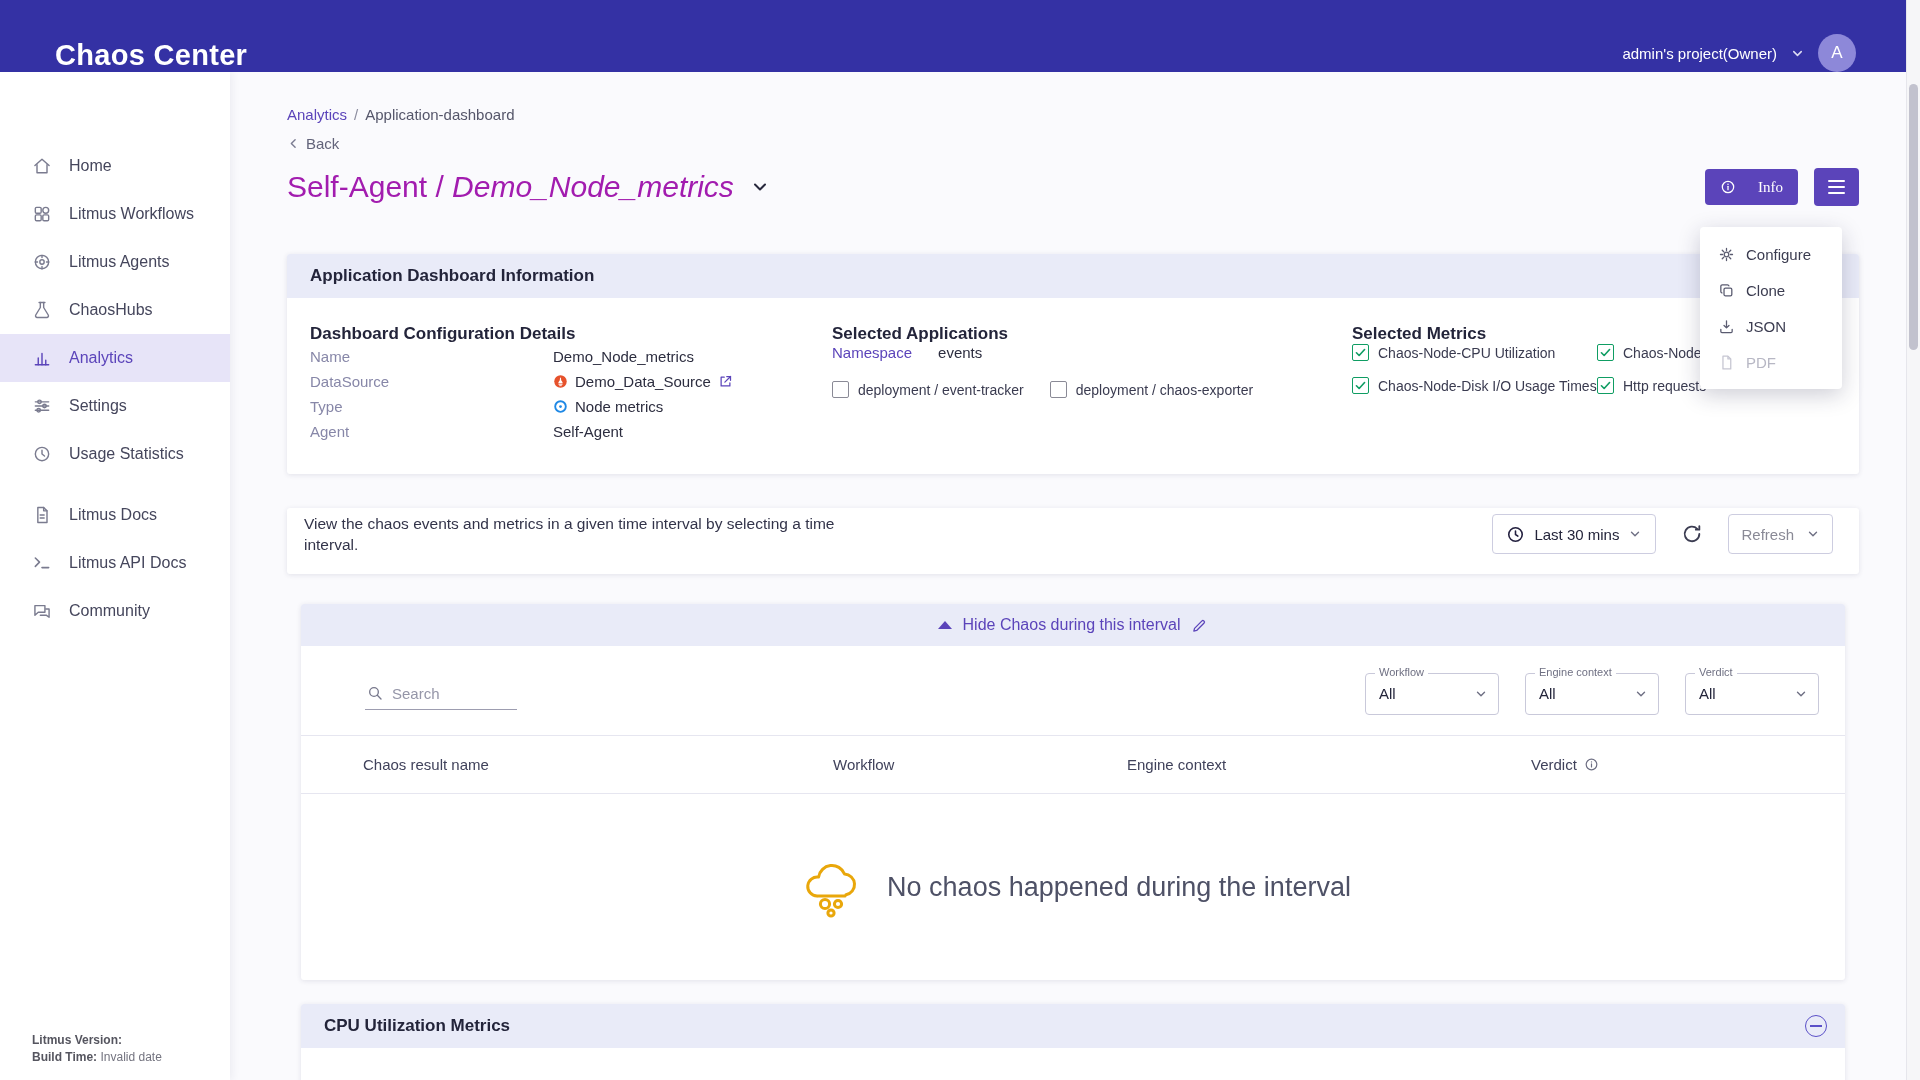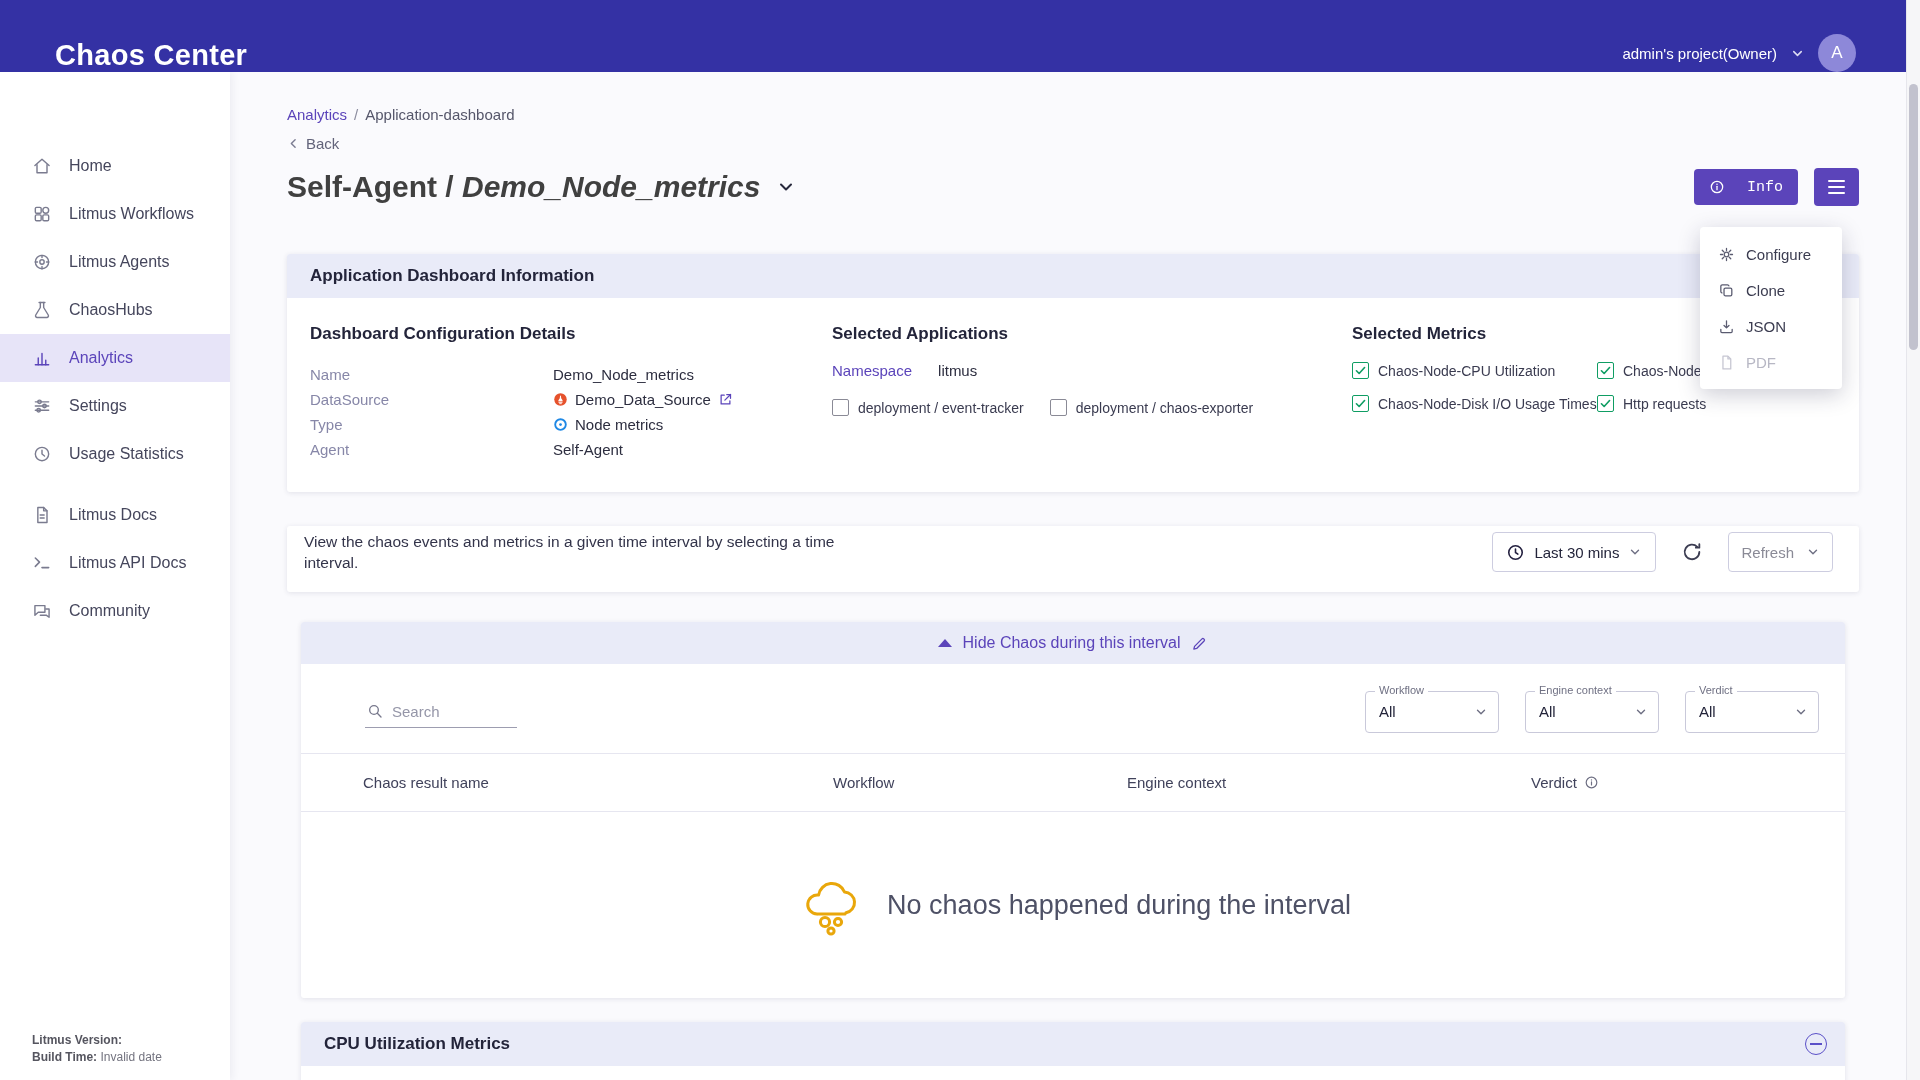--- a/index.html
+++ b/index.html
@@ -28,45 +28,45 @@
   
   .main{position:absolute;top:72px;left:230px;right:0;bottom:0;padding:34px 61px 0 57px;overflow:hidden}
   .breadcrumb{font-size:15px;display:flex;gap:7px;align-items:center}
   .bc-link{color:#5B44BA;cursor:pointer}
   .bc-sep{color:#8B8C9E}
   .bc-cur{color:#55566A}
   .back{margin-top:12px;display:inline-flex;align-items:center;gap:6px;color:#62637A;font-size:15px;cursor:pointer}
   .back svg{width:13px;height:13px;color:#7B7C92}
 
   .title-row{margin-top:10px;display:flex;align-items:center;height:46px}
-  .page-title{font-size:30px;font-weight:bold;color:#404040}
+  .page-title{font-size:30px;font-weight:normal;color:#a21caf}
   .page-title .it{font-style:italic}
   .title-chev{margin-left:16px;cursor:pointer}
   .title-chev svg{width:20px;height:20px;color:#27283C}
   .title-actions{margin-left:auto;display:flex;align-items:center;gap:16px}
-  .btn-info{display:flex;align-items:center;gap:22px;background:#5B44BA;color:#fff;border:none;border-radius:4px;height:36px;padding:0 15px;font-size:15px;font-family:Liberation Mono, monospace;cursor:pointer}
+  .btn-info{display:flex;align-items:center;gap:22px;background:#5B44BA;color:#fff;border:none;border-radius:4px;height:36px;padding:0 15px;font-size:15px;font-family:Liberation Serif, serif;cursor:pointer}
   .btn-info svg{width:16px;height:16px}
   .btn-burger{width:45px;height:38px;background:#5B44BA;border:none;border-radius:4px;display:flex;flex-direction:column;align-items:center;justify-content:center;gap:4px;cursor:pointer}
   .btn-burger i{display:block;width:17px;height:2px;background:#fff;border-radius:1px}
 
   
   .menu{position:absolute;top:227px;left:1700px;width:142px;background:#fff;border-radius:4px;box-shadow:0 6px 22px rgba(30,30,70,.22);padding:9px 0;z-index:50}
   .menu-item{display:flex;align-items:center;gap:11px;height:36px;padding-left:18px;font-size:15px;color:#3B3C50;cursor:pointer}
   .menu-item svg{width:17px;height:17px;color:#5A5B70}
   .menu-item.disabled{color:#B7B7C4;cursor:default}
   .menu-item.disabled svg{color:#C6C6D2}
 
   
   .card{background:#fff;border-radius:3px;box-shadow:0 1px 5px rgba(50,50,90,.12)}
   .card-head{background:#E9EBF8;border-radius:3px 3px 0 0;padding:0 23px;height:44px;display:flex;align-items:center;font-weight:bold;font-size:17px;color:#23243A}
 
   
   .adi{margin-top:44px}
   .adi-body{display:grid;grid-template-columns:522px 520px 1fr;padding:26px 23px 30px}
-  .col-head{font-size:17px;font-weight:bold;color:#23243A;margin-bottom:18px}
+  .col-head{font-size:17px;font-weight:bold;color:#23243A;margin-bottom:0}
   .kv{display:grid;grid-template-columns:243px 1fr;font-size:15px;line-height:25px}
   .kv .k{color:#8787A8}
   .kv .v{color:#2C2D3F;display:flex;align-items:center;gap:7px}
   .ns-row{display:flex;gap:26px;font-size:15px;margin-bottom:20px}
   .ns-label{color:#5B44BA}
   .ns-value{color:#2C2D3F}
   .cbrow{display:flex;align-items:flex-start;gap:26px}
   .cbitem{display:flex;align-items:center;gap:9px;font-size:14px;color:#3A3B50}
   .cb{width:17px;height:17px;border:1.6px solid #8A8A96;border-radius:2px;background:#fff;flex:0 0 auto;cursor:pointer;display:flex;align-items:center;justify-content:center}
   .cb.checked{border-color:#0F9D63}
@@ -304,21 +304,21 @@
         <div class="kv">
           <span class="k">Agent</span>
           <span class="v">Self-Agent</span>
         </div>
       </div>
 
       <div>
         <div class="col-head">Selected Applications</div>
         <div class="ns-row">
           <span class="ns-label">Namespace</span>
-          <span class="ns-value">litmus</span>
+          <span class="ns-value">events</span>
         </div>
         <div class="cbrow">
           <div class="cbitem">
             <span class="cb"></span>
             <span>deployment / event-tracker</span>
           </div>
           <div class="cbitem">
             <span class="cb"></span>
             <span>deployment / chaos-exporter</span>
           </div>

